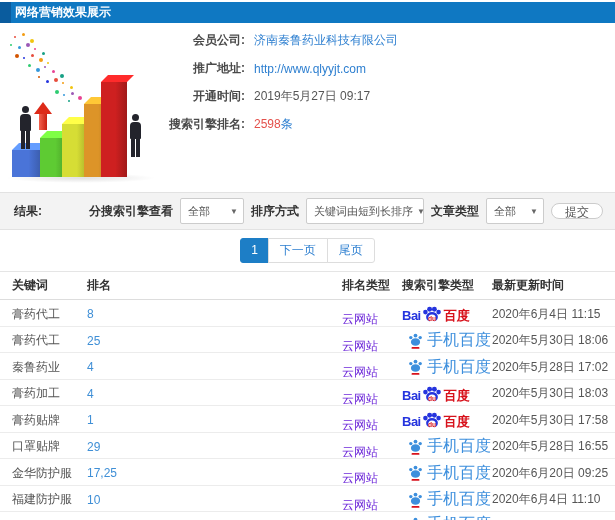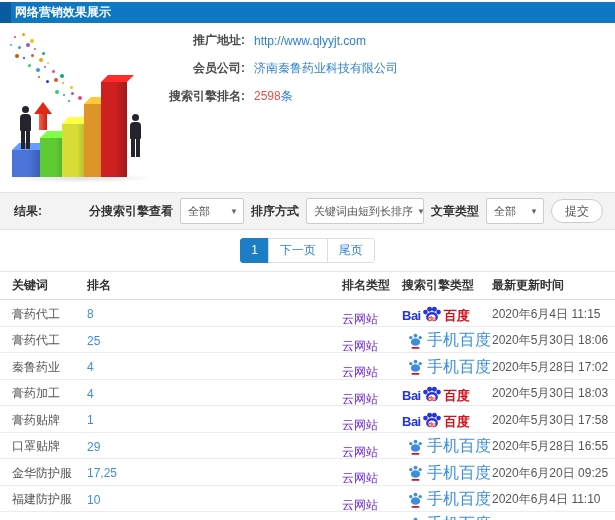--- a/index.html
+++ b/index.html
@@ -44,21 +44,21 @@
     background:#f3f3f3; border-top:1px solid #e2e2e2; border-bottom:1px solid #e2e2e2;
     display:flex; align-items:center; padding:0 12px 0 14px; font-size:12px; }
   .result-label { font-weight:bold; color:#333; }
   .filter-controls { margin-left:auto; display:flex; align-items:center; gap:7px; }
   .filter-label { font-weight:bold; color:#333; white-space:nowrap; }
   .select { display:flex; justify-content:space-between; align-items:center; gap:4px;
     height:26px; background:#fff; border:1px solid #ccc; border-radius:2px;
     padding:0 5px 0 7px; font-size:11px; color:#555; cursor:pointer; white-space:nowrap; }
   .sel-engine { width:64px; } .sel-sort { width:118px; } .sel-article { width:58px; }
   .caret { font-size:8px; color:#666; }
-  .submit-btn { height:24px; padding:0 13px; background:#fff; border:1px solid #ccc;
+  .submit-btn { height:16px; padding:0 13px; background:#fff; border:1px solid #ccc;
     border-radius:13px; font-size:12px; color:#555; cursor:pointer; }
 
   
   .pagination { position:absolute; top:238px; left:0; width:615px; display:flex; justify-content:center; }
   .page-btn { height:25px; line-height:23px; padding:0 11px; border:1px solid #ddd; background:#fff;
     color:#2d7fd0; font-size:12px; text-align:center; margin-left:-1px; cursor:pointer; }
   .page-btn.active { background:#1d7ec6; border-color:#1d7ec6; color:#fff; padding:0 10px; }
   .page-btn:first-child { border-radius:3px 0 0 3px; margin-left:0; }
   .page-btn:last-child { border-radius:0 3px 3px 0; }
 
@@ -150,26 +150,30 @@
   </div>
   <div class="man" style="left:130px; top:84px;">
     <div class="head"></div>
       <div class="torso"></div>
       <div class="legs"></div>
   </div>
 </div>
 
 <div class="info-list">
   <div class="info-field">
+    <span class="info-label">会员公司:</span>
+    <span class="info-value val-link">济南秦鲁药业科技有限公司</span>
+  </div>
+  <div class="info-field">
     <span class="info-label">推广地址:</span>
     <span class="info-value val-link">http://www.qlyyjt.com</span>
   </div>
   <div class="info-field">
-    <span class="info-label">会员公司:</span>
-    <span class="info-value val-link">济南秦鲁药业科技有限公司</span>
+    <span class="info-label">开通时间:</span>
+    <span class="info-value">2019年5月27日 09:17</span>
   </div>
   <div class="info-field">
     <span class="info-label">搜索引擎排名:</span>
     <span class="info-value">
       <span class="num-red">2598</span><span class="suffix-blue">条</span>
     </span>
   </div>
 </div>
 
 <div class="filter-bar">

